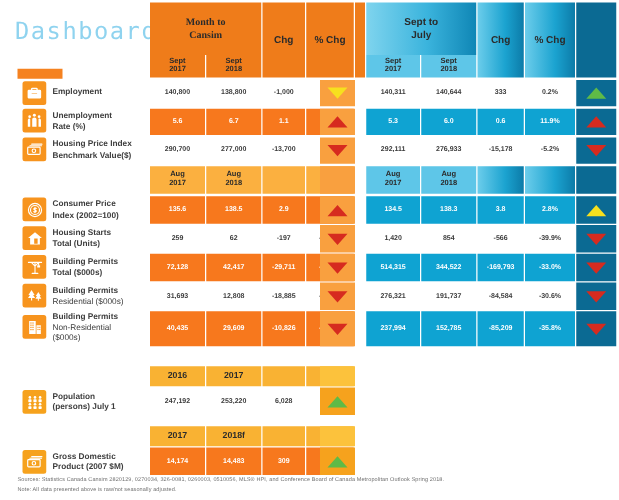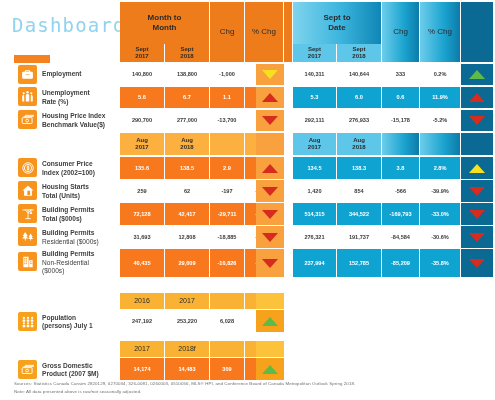--- a/index.html
+++ b/index.html
@@ -20,21 +20,21 @@
 
   
   .cell{position:absolute;box-sizing:border-box;
         display:flex;align-items:center;justify-content:center;
         font-size:5.6px;font-weight:700;color:#3b3b3b;text-align:center;
         line-height:1.25;overflow:hidden;}
 
   
   .hdr-grp{font-size:8px;font-weight:700;color:#2b2b2b;line-height:1.3;}
   .hdr-sub{font-size:6px;font-weight:700;color:#2b2b2b;line-height:1.2;}
-  .hdr-chg{font-size:8px;font-weight:400;color:#2b2b2b;}
+  .hdr-chg{font-size:8px;font-weight:700;color:#2b2b2b;}
 
   .or-dark{background:#ef7c1a;}
   .or-light{background:#f9a03f;}
   .or-pale{background:#fbb040;}
   .or-row{background:#f7781d;}
   .white{background:#ffffff;}
   .bl-dark{background:#0b6a93;}
   .bl-light{background:#5ec6e8;}
   .bl-grad{background:linear-gradient(90deg,#7fd4ee 0%,#3bb4dd 55%,#0f86b5 100%);}
   .bl-grad2{background:linear-gradient(90deg,#6ccdeb 0%,#1ba3d0 60%,#0c7ba8 100%);}
@@ -76,39 +76,39 @@
   .logo-txt{position:absolute;left:50px;top:22px;font-size:6.2px;color:#4a4a4a;line-height:1.35;}
 </style>
 </head>
 <body>
 
 <div id="app">
 
   <div class="title">Dashboard</div>
   <div class="title-rule"></div>
 
-  <div class="cell or-dark hdr-grp" style="left:120px;top:2px;width:89px;height:42px;flex-direction:column;">
+  <div class="cell or-dark hdr-grp" style="left:120px;top:2px;width:89px;height:42px;flex-direction:column;font-family:Liberation Serif, serif;">
     <div>Month to</div>
-    <div>Month</div>
+    <div>Cansim</div>
   </div>
   <div class="cell or-dark hdr-sub" style="left:120px;top:44px;width:44px;height:18px;flex-direction:column;">
     <div>Sept</div>
     <div>2017</div>
   </div>
   <div class="cell or-dark hdr-sub" style="left:165px;top:44px;width:44px;height:18px;flex-direction:column;">
     <div>Sept</div>
     <div>2018</div>
   </div>
   <div class="cell or-dark hdr-chg" style="left:210px;top:2px;width:34px;height:60px;">Chg</div>
   <div class="cell or-dark hdr-chg" style="left:245px;top:2px;width:38px;height:60px;">% Chg</div>
   <div class="cell or-dark" style="left:284px;top:2px;width:8px;height:60px;"></div>
 
   <div class="cell bl-grad hdr-grp" style="left:293px;top:2px;width:88px;height:42px;flex-direction:column;">
     <div>Sept to</div>
-    <div>Date</div>
+    <div>July</div>
   </div>
   <div class="cell bl-light hdr-sub" style="left:293px;top:44px;width:43px;height:18px;flex-direction:column;">
     <div>Sept</div>
     <div>2017</div>
   </div>
   <div class="cell bl-light hdr-sub" style="left:337px;top:44px;width:44px;height:18px;flex-direction:column;">
     <div>Sept</div>
     <div>2018</div>
   </div>
   <div class="cell bl-grad2 hdr-chg" style="left:382px;top:2px;width:37px;height:60px;">Chg</div>

